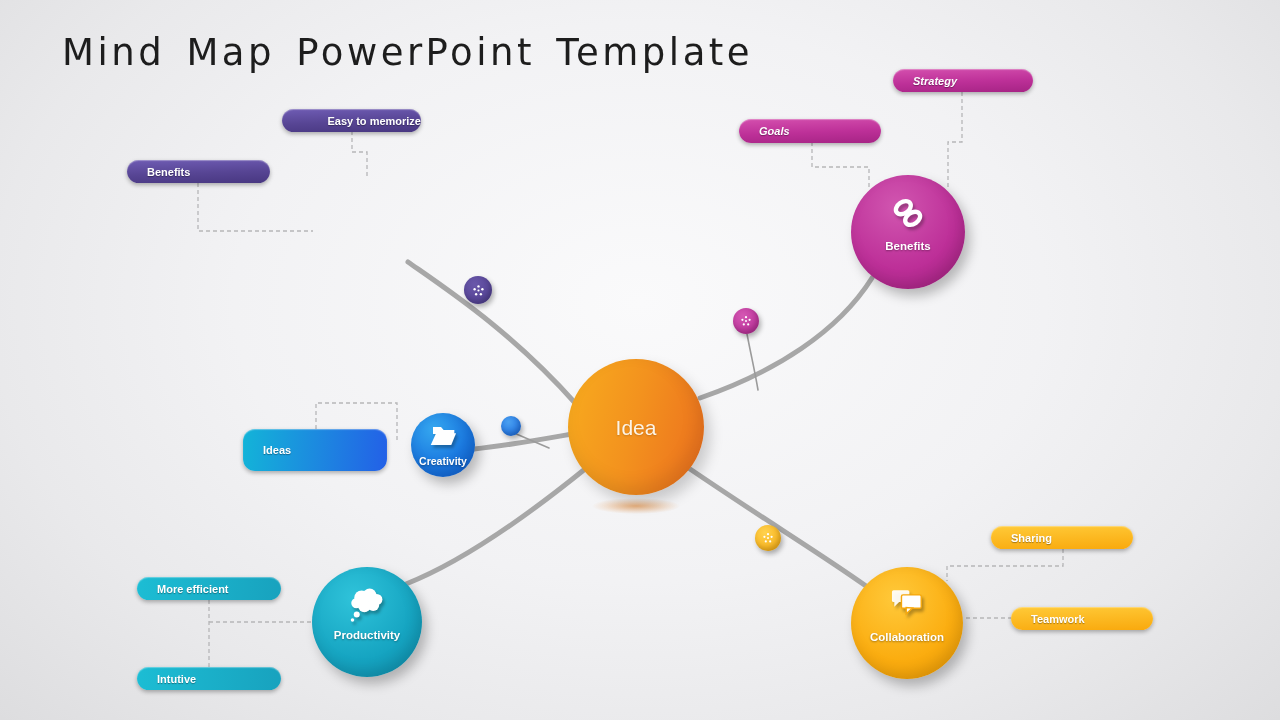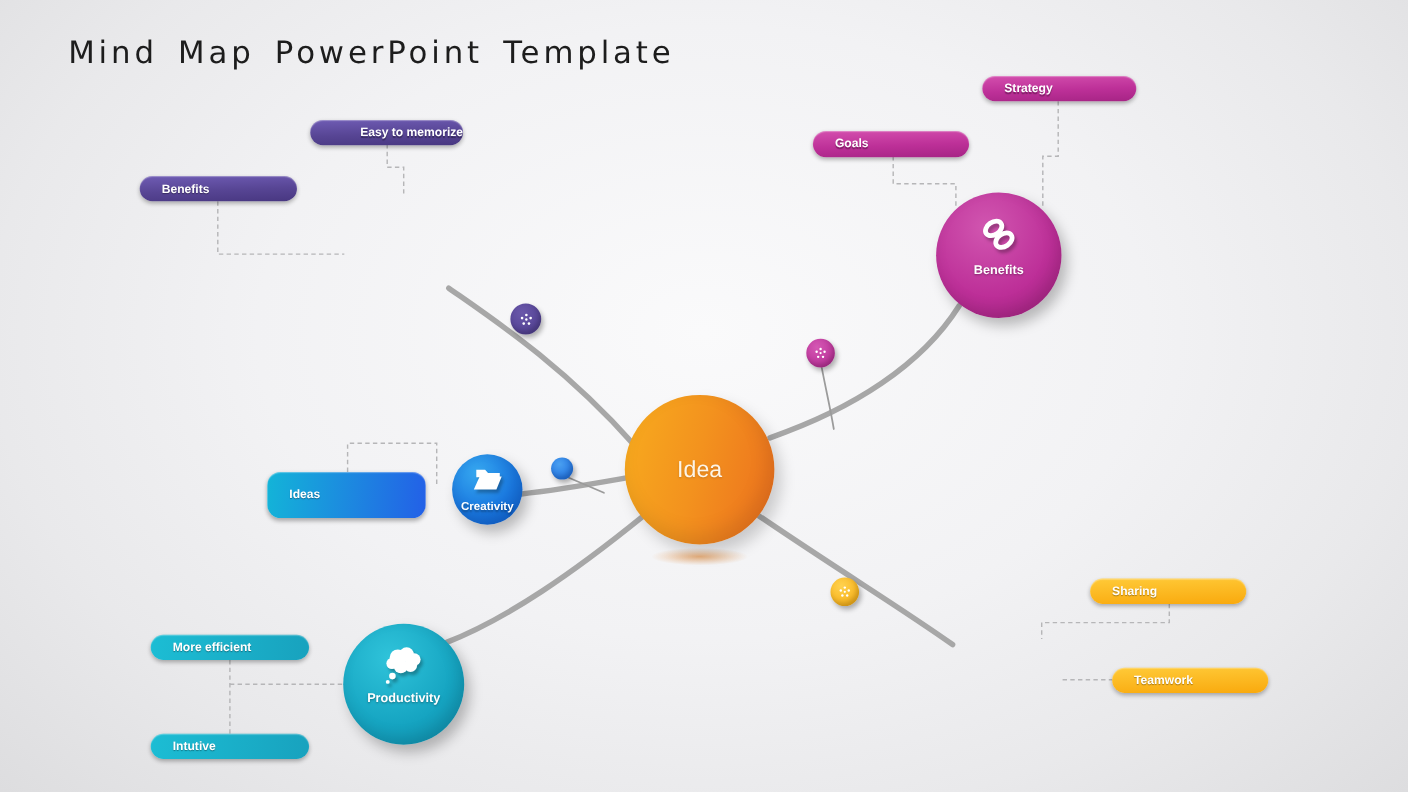--- a/index.html
+++ b/index.html
@@ -7,21 +7,21 @@
   body { font-family:"Liberation Sans", sans-serif; overflow:hidden; }
 
   .slide {
     position:relative; width:1280px; height:720px; overflow:hidden;
     background: radial-gradient(ellipse 900px 620px at 50% 42%, #fafafb 0%, #f2f2f4 45%, #e9e9eb 72%, #dcdcde 100%);
   }
 
   .slide-title {
     position:absolute; left:62px; top:31px;
     font-family:"DejaVu Sans", sans-serif;
-    font-size:28px; font-weight:400; color:#1d1d1d;
+    font-size:37px; font-weight:400; color:#1d1d1d;
     letter-spacing:3.5px; word-spacing:6px;
   }
 
   svg.connector-layer { position:absolute; left:0; top:0; z-index:1; }
 
   
   .node { position:absolute; border-radius:50%; z-index:3;
           box-shadow:5px 7px 12px rgba(0,0,0,.25), inset -4px -6px 14px rgba(0,0,0,.12); }
   .node .node-label {
     position:absolute; left:0; right:0; text-align:center;
@@ -49,21 +49,21 @@
     text-align:center; color:#fdf4e6; font-size:21px; line-height:31px;
     text-shadow:0 1px 2px rgba(0,0,0,.18); }
 
   
   .pill { position:absolute; height:23px; border-radius:12px; z-index:5;
     display:flex; align-items:center; padding-left:20px;
     color:#ffffff; font-size:11px; font-weight:bold;
     text-shadow:0 1px 1px rgba(0,0,0,.35);
     box-shadow:0 2px 4px rgba(0,0,0,.30), inset 0 1px 1px rgba(255,255,255,.35); }
   .pill.purple  { background:linear-gradient(178deg,#6f5cb4 0%,#574594 55%,#483781 100%); }
-  .pill.magenta { background:linear-gradient(178deg,#d44fae 0%,#bd3098 55%,#a62485 100%); }
+  .pill.magenta { background:linear-gradient(178deg,#d44fae 0%,#bd3098 55%,#a62485 100%);font-style:italic; }
   .pill.blue    { background:linear-gradient(95deg,#13b4d8 0%,#1d86e0 55%,#2360e7 100%); }
   .pill.teal    { background:linear-gradient(95deg,#1cbdd4 0%,#18a2be 100%); }
   .pill.yellow  { background:linear-gradient(178deg,#ffca38 0%,#f9a90d 100%); }
 
   .pill-easy      { left:282px; top:109px; width:139px; justify-content:flex-end; padding-left:0; }
   .pill-overview  { left:127px; top:160px; width:143px; }
   .pill-strategy  { left:893px; top:69px;  width:140px; }
   .pill-goals     { left:739px; top:119px; width:142px; height:24px; }
   .pill-ideas     { left:243px; top:429px; width:144px; height:42px; }
   .pill-more      { left:137px; top:577px; width:144px; }
@@ -191,20 +191,35 @@
     </span>
     <span class="node-label" style="top:62px">Productivity</span>
   </div>
   <div class="pill teal pill-more">
     <span>More efficient</span>
   </div>
   <div class="pill teal pill-intutive">
     <span>Intutive</span>
   </div>
 
+  <div class="node collaboration-node">
+    <span class="node-icon" style="top:16px">
+      <svg width="42" height="38" viewBox="0 0 26 24">
+        <g fill="#ffffff">
+          <g opacity="0.92">
+            <rect x="3.5" y="4.5" width="11" height="7.5" rx="1"></rect>
+            <polygon points="5,11.5 5,15 8.5,11.5"></polygon>
+          </g>
+          <rect x="9.5" y="7.5" width="12.5" height="8.5" rx="1" stroke="#f6a70c" stroke-width="0.9"></rect>
+          <polygon points="12.5,15.5 12.5,19.5 16.5,15.8" stroke="#f6a70c" stroke-width="0.9"></polygon>
+        </g>
+      </svg>
+    </span>
+    <span class="node-label" style="top:64px">Collaboration</span>
+  </div>
   <div class="pill yellow pill-sharing">
     <span>Sharing</span>
   </div>
   <div class="pill yellow pill-teamwork">
     <span>Teamwork</span>
   </div>
 
   <div class="dot dot-benefits">
     <svg width="13" height="13" viewBox="0 0 12 12">
       <g fill="#ffffff">

